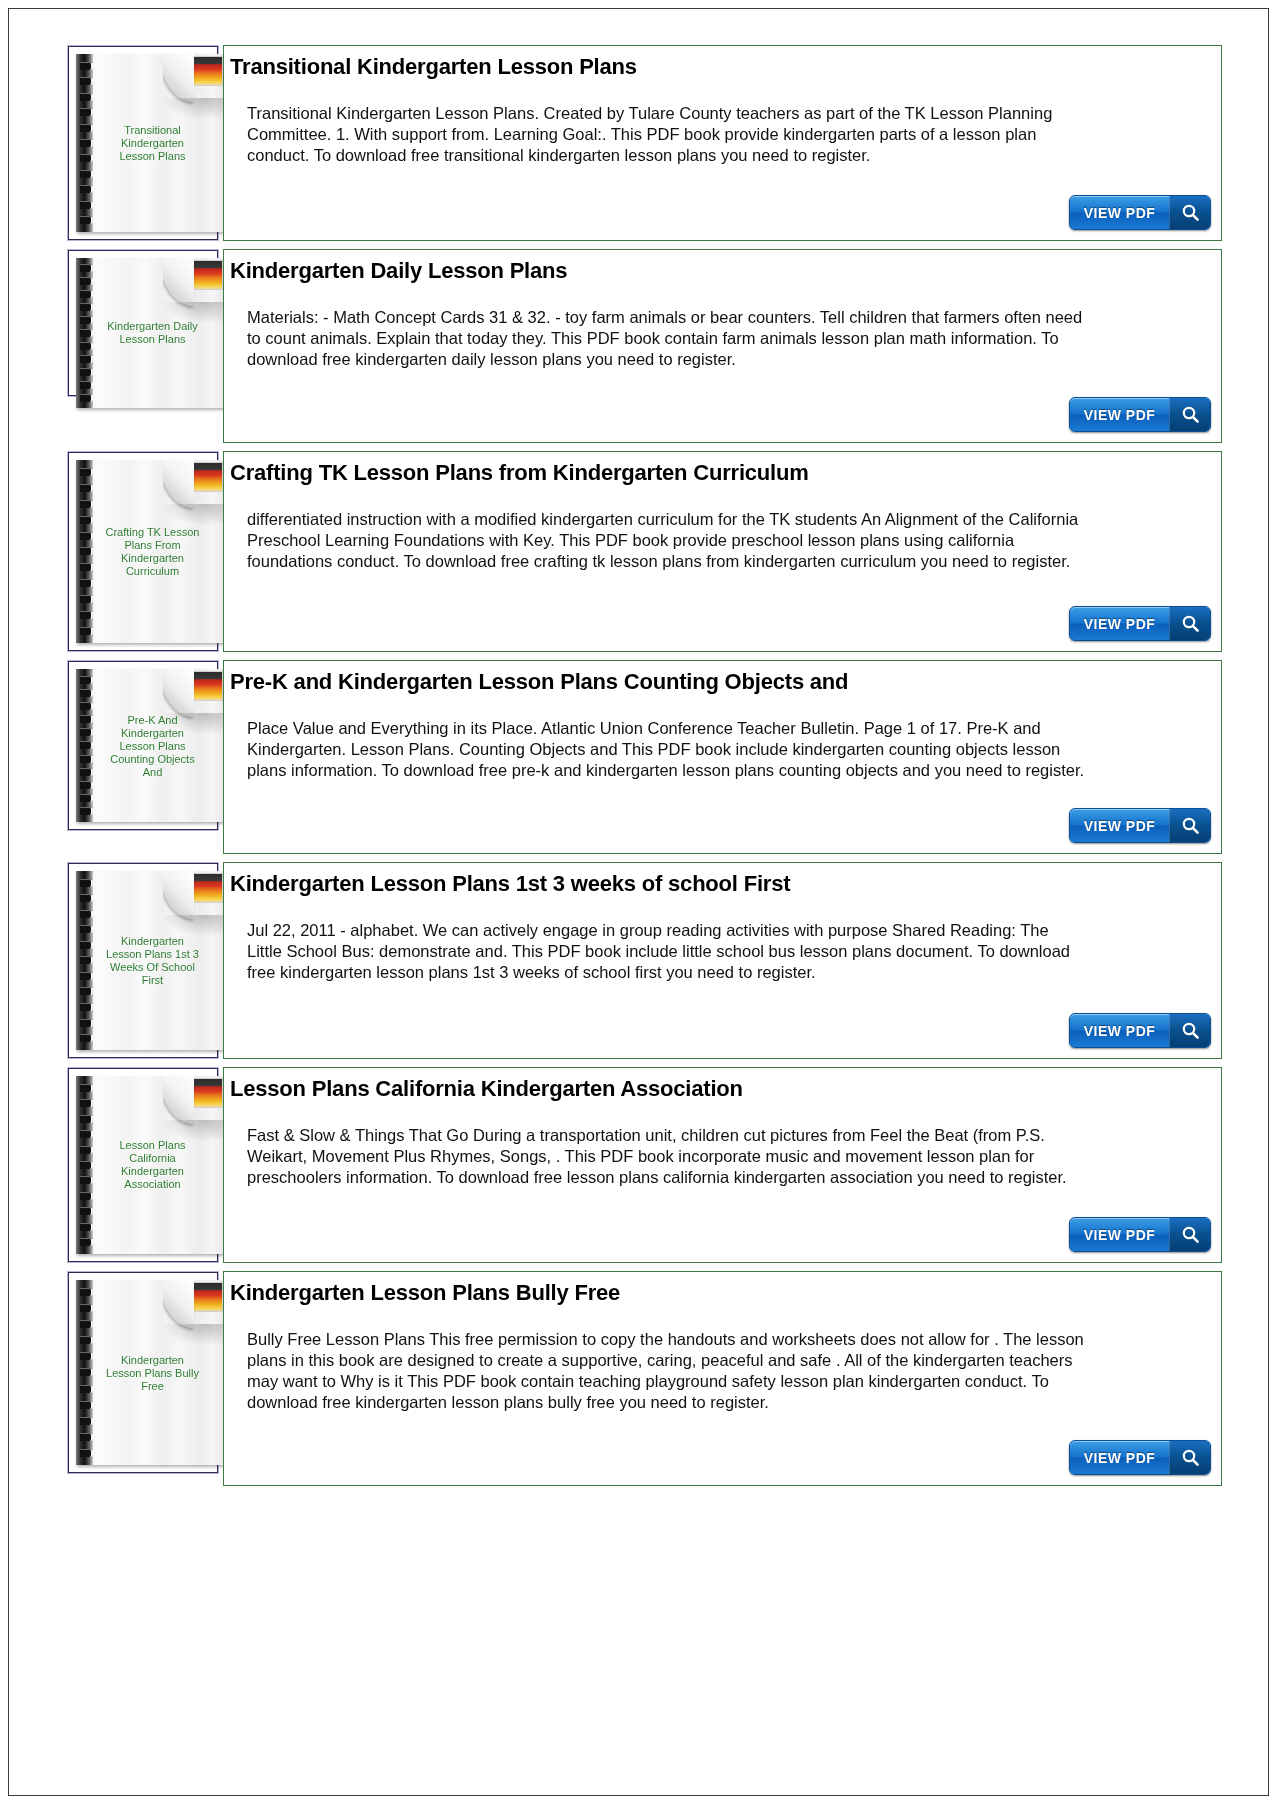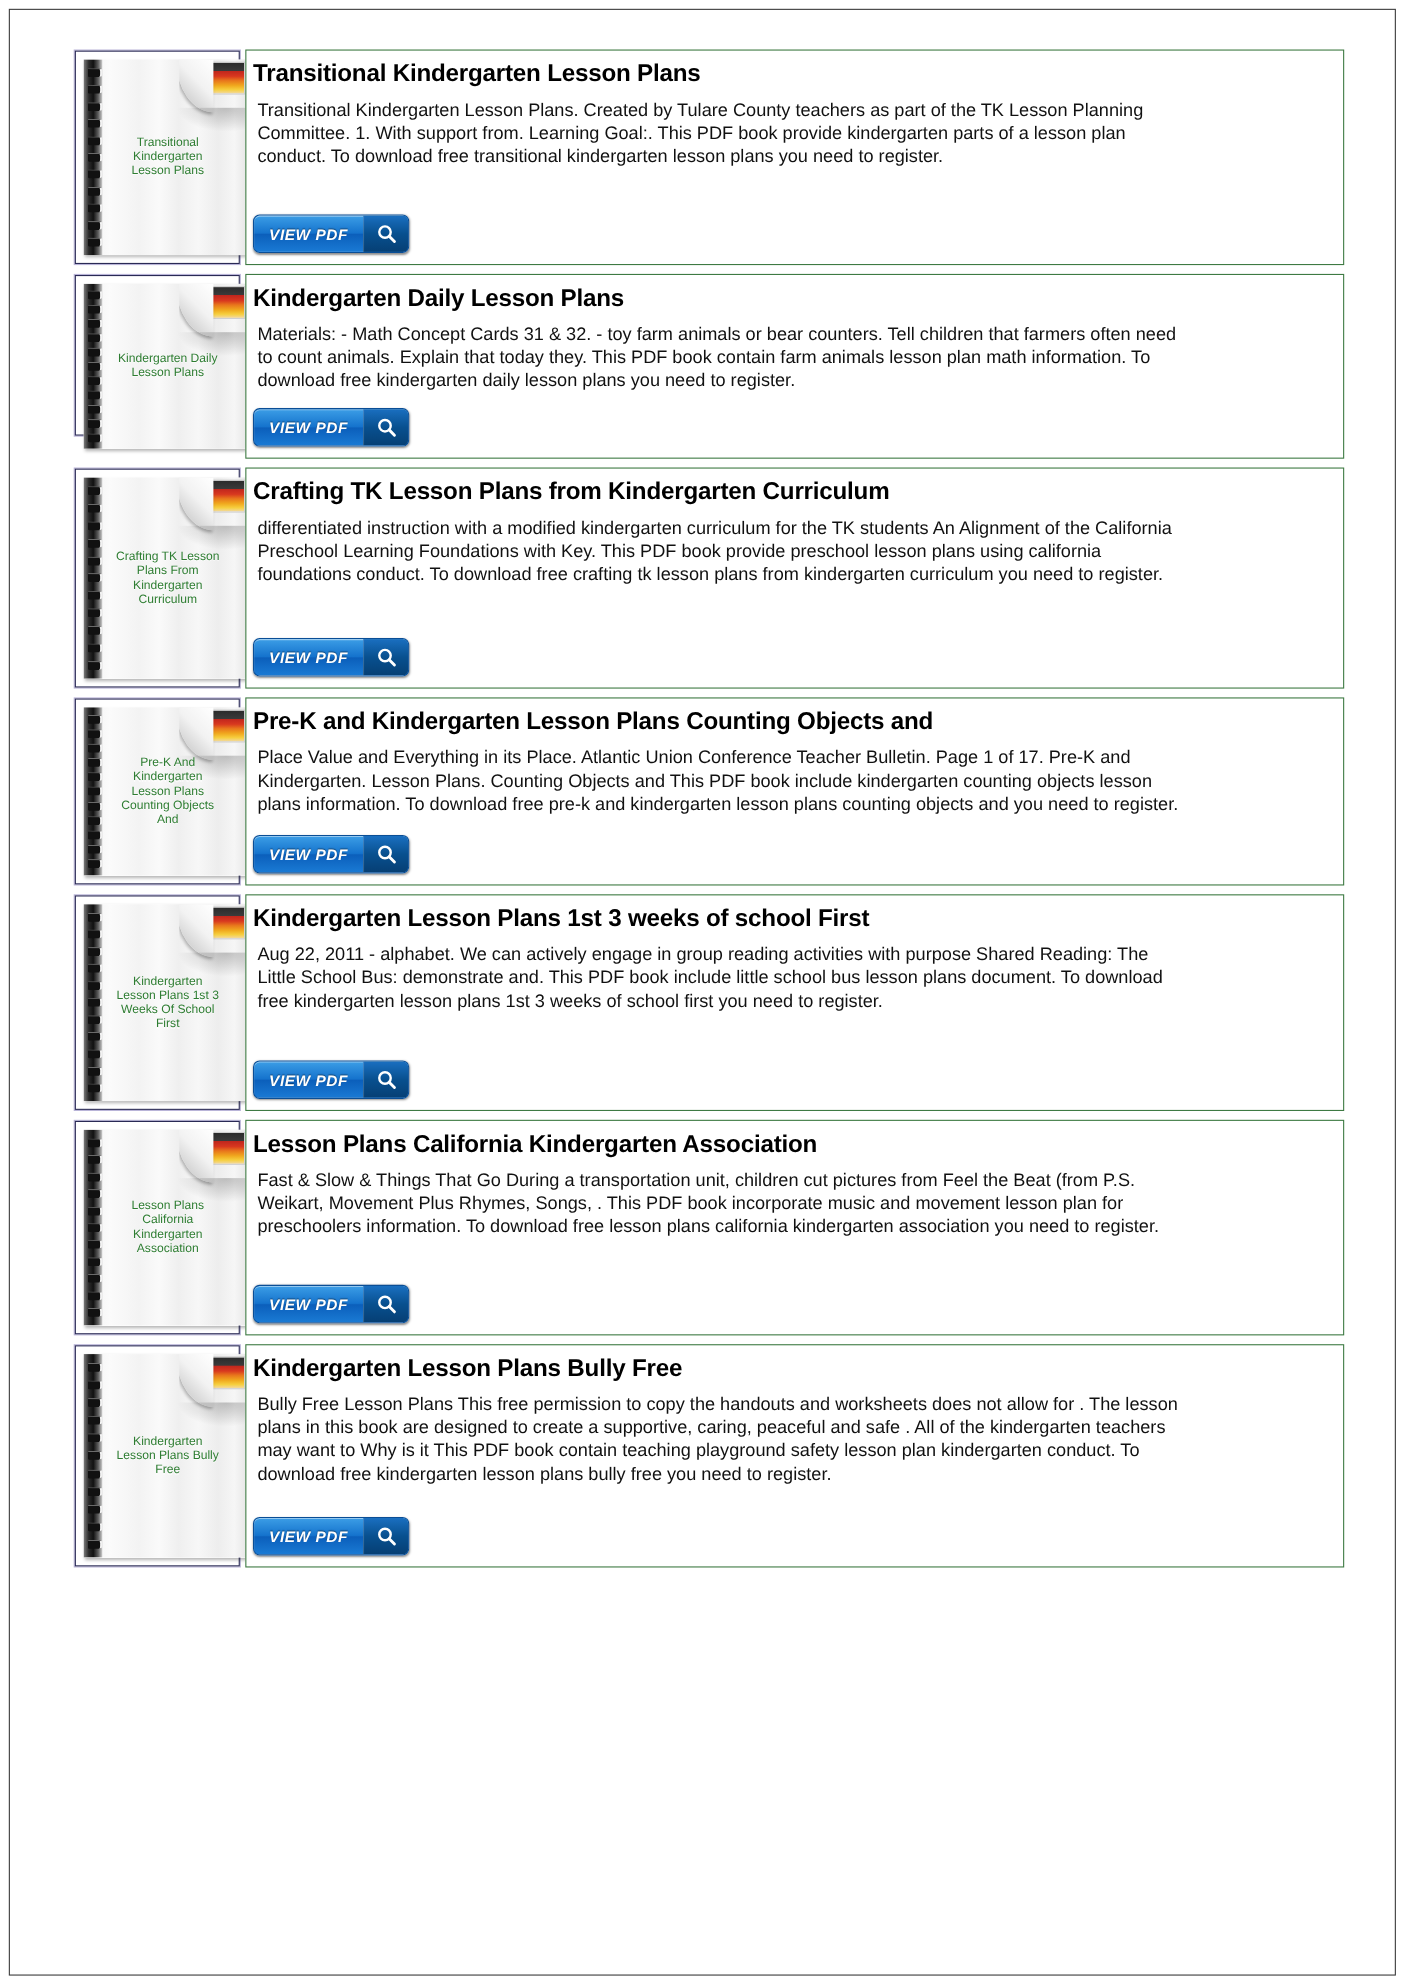--- a/index.html
+++ b/index.html
@@ -166,29 +166,28 @@
     font-weight: bold;
     color: #000000;
     line-height: 26px;
     margin: 0 0 6px 0;
     letter-spacing: -0.2px;
   }
   .panel-body {
     font-size: 16.5px;
     line-height: 21px;
     color: #111111;
-    margin: 4px;
+    margin: 17px;
     max-width: 840px;
   }
   .panel-footer {
     margin-top: auto;
     display: flex;
-    justify-content: flex-start;
+    justify-content: flex-end;
     padding-top: 10px;
-    font-style: italic;
   }
 
   
   .viewpdf {
     width: 140px;
     height: 33px;
     border-radius: 6px;
     background: linear-gradient(180deg, #3c9ee6 0%, #1573cd 48%, #0b5fbb 52%, #1a7ad4 100%);
     border: 1px solid #0a4e96;
     box-shadow: 0 1px 2px rgba(0,0,0,0.45), inset 0 1px 0 rgba(255,255,255,0.45);
@@ -425,21 +424,21 @@
             </div>
             <div class="curl-shadow"></div>
             <div class="thumb-caption">Kindergarten
 Lesson Plans 1st 3
 Weeks Of School
 First</div>
           </div>
         </div>
         <div class="panel">
           <div class="panel-title">Kindergarten Lesson Plans 1st 3 weeks of school First</div>
-          <div class="panel-body">Aug 22, 2011 - alphabet. We can actively engage in group reading activities with purpose Shared Reading: The Little School Bus: demonstrate and. This PDF book include little school bus lesson plans document. To download free kindergarten lesson plans 1st 3 weeks of school first you need to register.</div>
+          <div class="panel-body">Jul 22, 2011 - alphabet. We can actively engage in group reading activities with purpose Shared Reading: The Little School Bus: demonstrate and. This PDF book include little school bus lesson plans document. To download free kindergarten lesson plans 1st 3 weeks of school first you need to register.</div>
           <div class="panel-footer">
             <div class="viewpdf">
               <div class="viewpdf-label">VIEW PDF</div>
               <div class="viewpdf-search">
                 <svg width="19" height="19" viewBox="0 0 19 19" aria-hidden="true">
                   <circle cx="8" cy="8" r="5.2" fill="none" stroke="#ffffff" stroke-width="2.2"></circle>
                   <line x1="11.8" y1="11.8" x2="16.6" y2="16.6" stroke="#ffffff" stroke-width="2.6" stroke-linecap="round"></line>
                 </svg>
               </div>
             </div>

